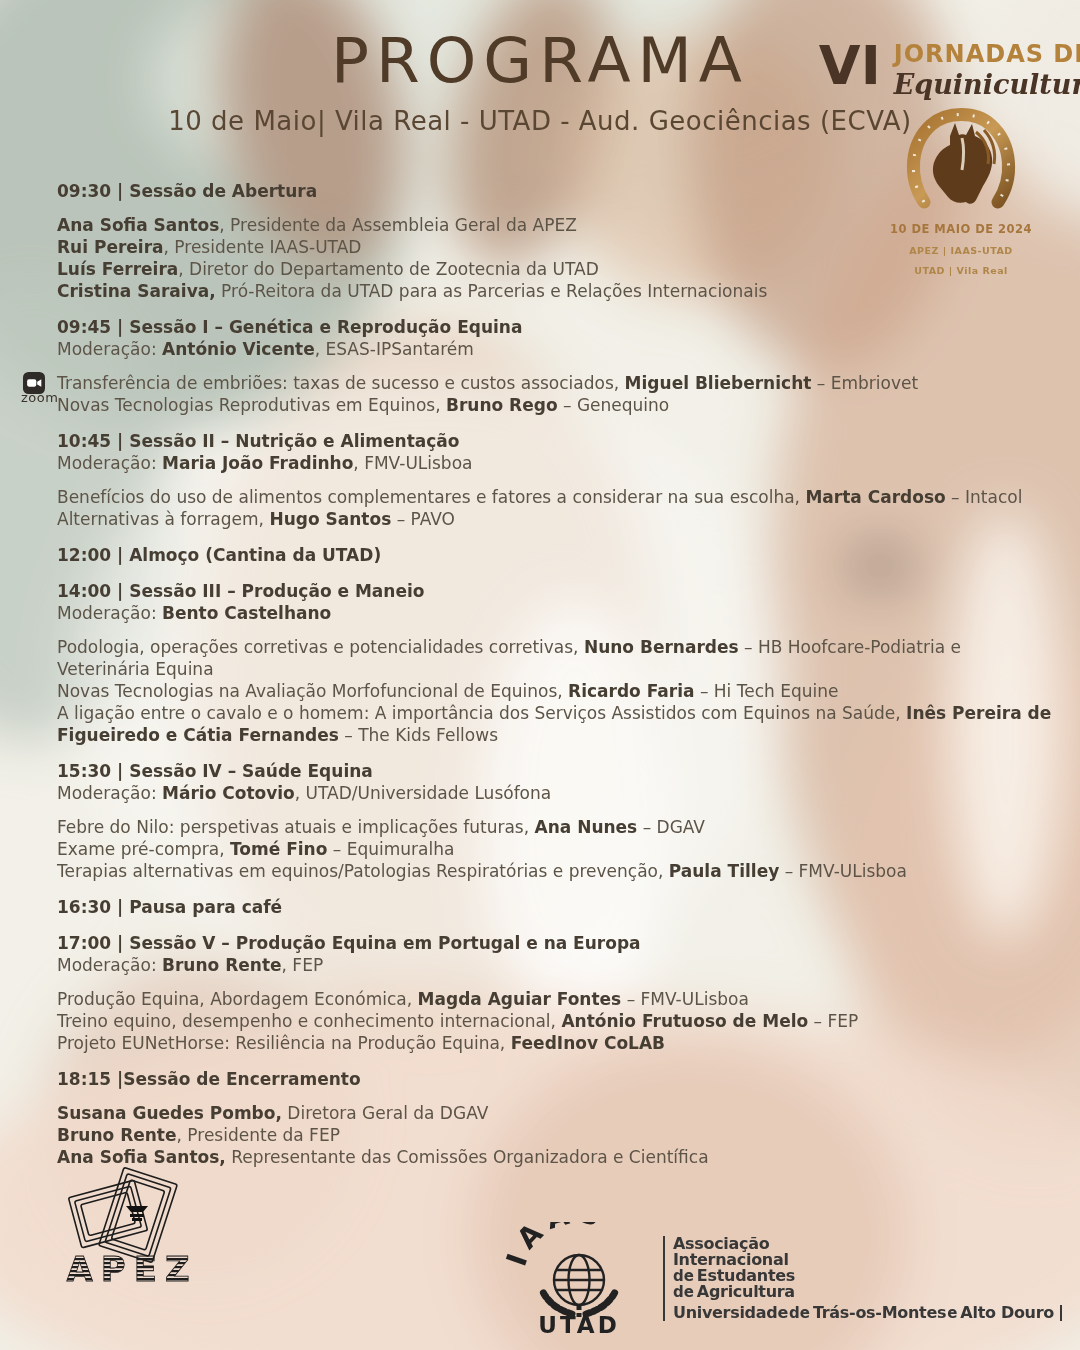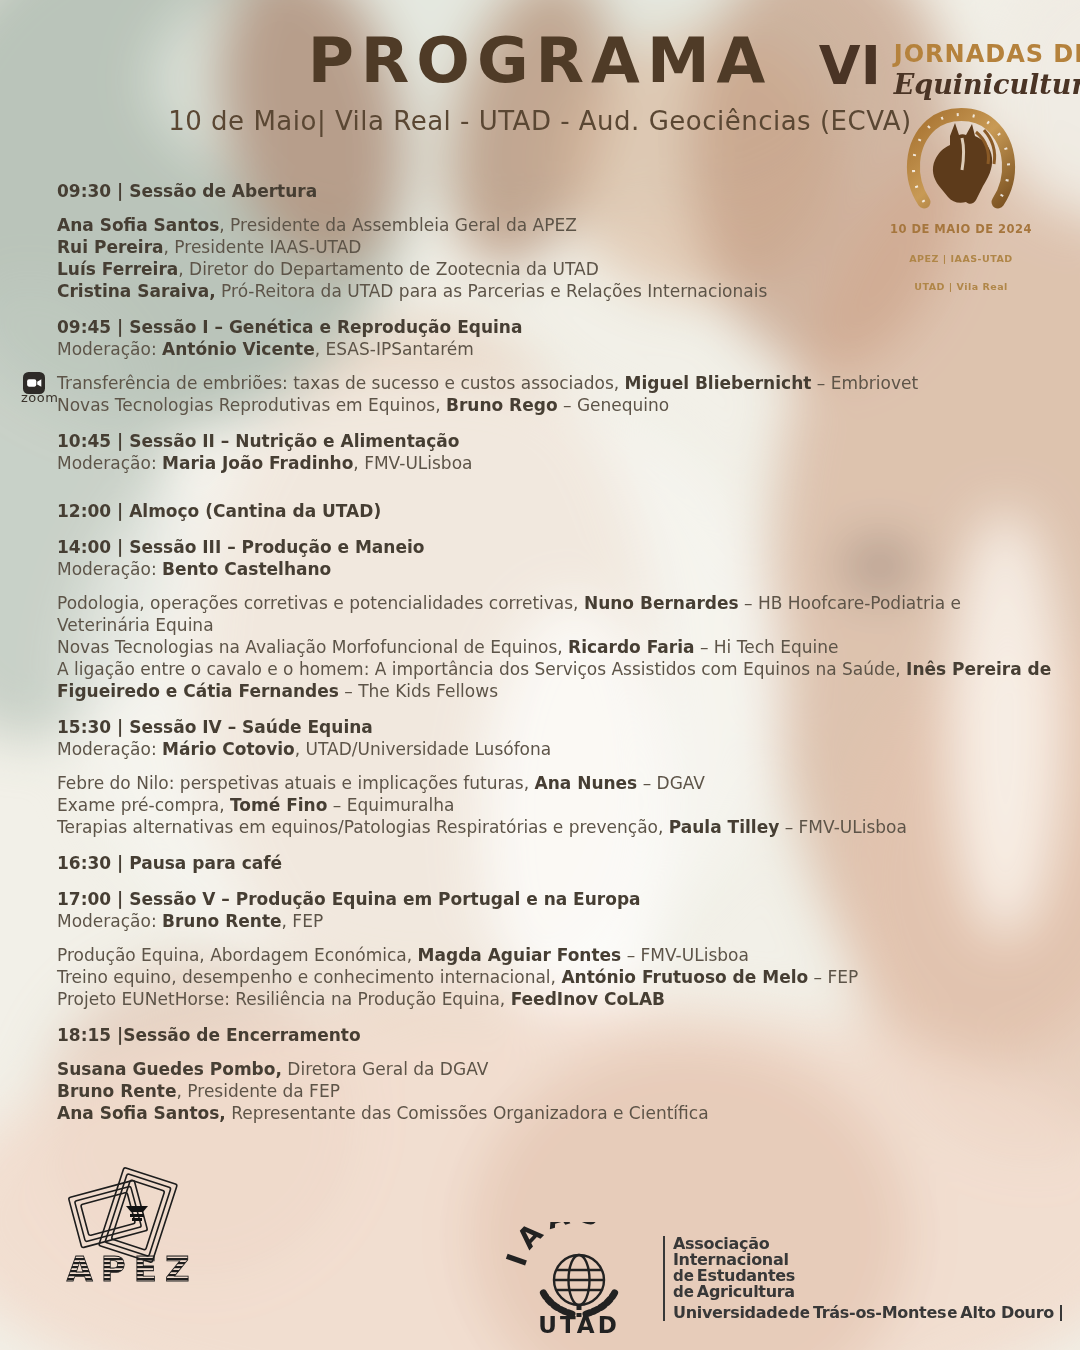--- a/index.html
+++ b/index.html
@@ -29,35 +29,35 @@
   .b14{left:948px;top:510px;width:115px;height:430px;background:rgba(250,243,233,0.82);}
   .b15{left:985px;top:-50px;width:240px;height:270px;background:rgba(233,227,215,0.92);}
   .b16{left:-60px;top:1000px;width:1220px;height:440px;background:rgba(235,203,182,0.85);}
   .b17{left:470px;top:1040px;width:440px;height:390px;background:rgba(213,167,137,0.62);}
   .b18{left:70px;top:370px;width:720px;height:620px;background:rgba(246,244,238,0.55);}
   .wash{position:absolute;inset:0;z-index:1;background:rgba(255,255,255,0.30);}
 
   
   .header{position:absolute;top:28px;left:0;width:1080px;text-align:center;z-index:2;}
   .title{
-    font-size:63px;font-weight:700;letter-spacing:7px;color:#4f3b27;
+    font-size:63px;font-weight:400;letter-spacing:7px;color:#4f3b27;
     line-height:1.05;margin:0;
   }
   .subtitle{margin-top:12px;font-size:26px;color:#5a4733;letter-spacing:0.5px;}
 
   
   .event-logo{position:absolute;top:40px;right:14px;width:210px;z-index:3;text-align:center;}
   .logo-top{display:flex;align-items:flex-start;justify-content:center;gap:13px;}
   .vi{font-size:54px;line-height:0.95;font-weight:700;color:#4a3425;}
   .logo-lines{display:flex;flex-direction:column;align-items:flex-start;}
   .jornadas{font-size:24px;font-weight:700;letter-spacing:1px;color:#b5823c;}
   .equi{font-family:"DejaVu Serif","Liberation Serif",serif;font-style:italic;font-size:27px;font-weight:700;color:#4a3425;margin-top:1px;}
   .horseshoe{display:block;margin:4px auto 0 auto;}
   .logo-date{margin-top:6px;font-size:11.5px;font-weight:700;color:#a6763d;letter-spacing:0.5px;}
-  .logo-orgs,.logo-venue{font-size:9.5px;font-weight:700;color:#b08648;letter-spacing:0.5px;margin-top:17px;}
+  .logo-orgs,.logo-venue{font-size:9.5px;font-weight:700;color:#b08648;letter-spacing:0.5px;margin-top:9px;}
 
   
   .program{position:absolute;left:57px;top:180px;width:1000px;z-index:2;}
   .block{margin-bottom:14px;}
   .heading{font-size:17px;font-weight:700;color:#463e33;line-height:22px;}
   .line{font-size:17px;color:#5d5448;line-height:22px;}
   .line strong{color:#463e33;font-weight:700;}
   .spacer{height:12px;}
   .talk{position:relative;}
   .zoom-badge{position:absolute;left:-36px;top:0;width:26px;text-align:center;}
@@ -152,20 +152,22 @@
               <path d="M15.5 10.5 L20 8 V16 L15.5 13.5 Z" fill="#fff"></path>
             </svg>
             <span class="zb-label">zoom</span>
           </span><span>Transferência de embriões: taxas de sucesso e custos associados, </span><strong>Miguel Bliebernicht</strong><span> – Embriovet</span></div>
         <div class="line talk"><span>Novas Tecnologias Reprodutivas em Equinos, </span><strong>Bruno Rego</strong><span> – Genequino</span></div>
       </section>
       <section class="block">
         <div class="heading">10:45 | Sessão II – Nutrição e Alimentação</div>
         <div class="line"><span>Moderação: </span><strong>Maria João Fradinho</strong><span>, FMV-ULisboa</span></div>
         <div class="spacer"></div>
+        <div class="line talk"><span>Benefícios do uso de alimentos complementares e fatores a considerar na sua escolha, </span><strong>Marta Cardoso</strong><span> – Intacol</span></div>
+        <div class="line talk"><span>Alternativas à forragem, </span><strong>Hugo Santos</strong><span> – PAVO</span></div>
       </section>
       <section class="block">
         <div class="heading">12:00 | Almoço (Cantina da UTAD)</div>
       </section>
       <section class="block">
         <div class="heading">14:00 | Sessão III – Produção e Maneio</div>
         <div class="line"><span>Moderação: </span><strong>Bento Castelhano</strong><span></span></div>
         <div class="spacer"></div>
         <div class="line talk"><span>Podologia, operações corretivas e potencialidades corretivas, </span><strong>Nuno Bernardes</strong><span> – HB Hoofcare-Podiatria e Veterinária Equina</span></div>
         <div class="line talk"><span>Novas Tecnologias na Avaliação Morfofuncional de Equinos, </span><strong>Ricardo Faria</strong><span> – Hi Tech Equine</span></div>

